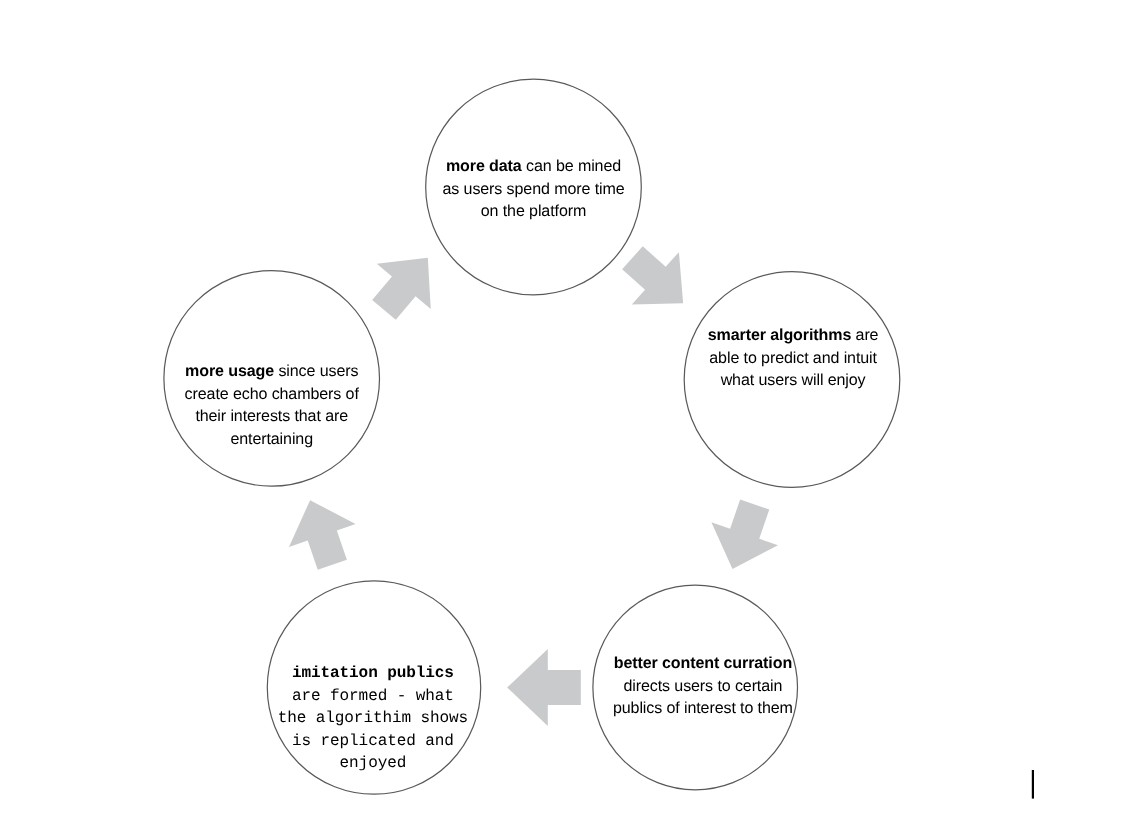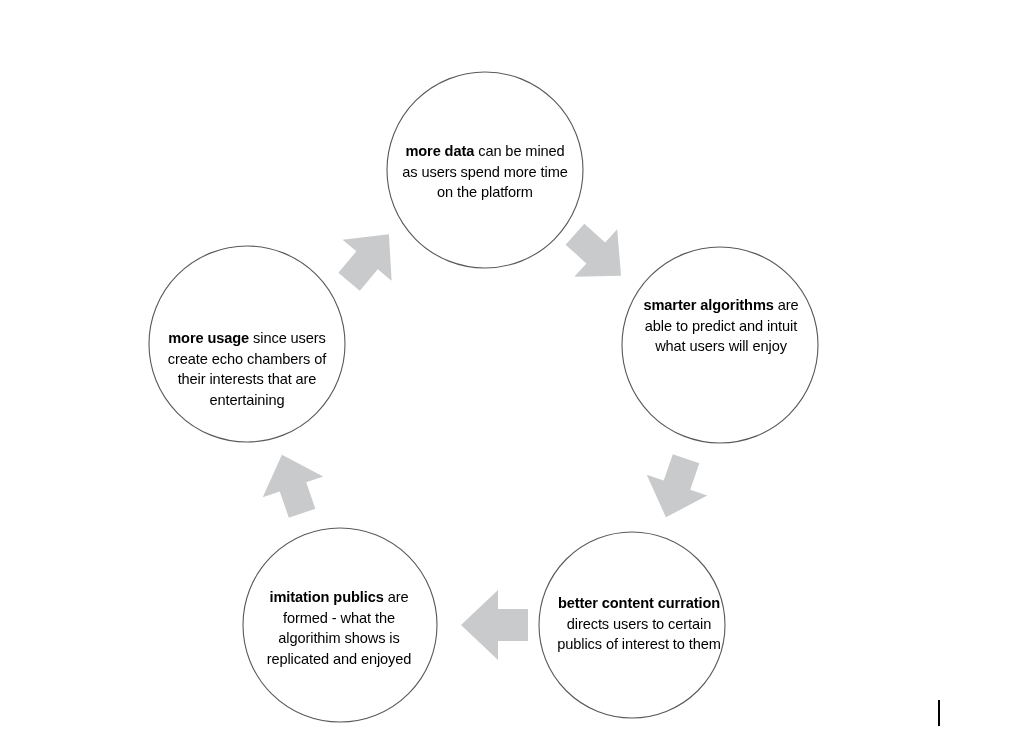--- a/index.html
+++ b/index.html
@@ -104,21 +104,21 @@
   </div>
 
   <div class="node-label" style="left:721px; top:326px; width:178px;">
     <b>smarter algorithms</b><span> are able to predict and intuit what users will enjoy</span>
   </div>
 
   <div class="node-label" style="left:639px; top:624px; width:164px;">
     <b>better content curration</b><span> directs users to certain publics of interest to them</span>
   </div>
 
-  <div class="node-label" style="left:339px; top:628px; width:176px;">
+  <div class="node-label" style="left:339px; top:654px; width:176px;font-family:Liberation Mono, monospace;">
     <b>imitation publics</b><span> are formed - what the algorithim shows is replicated and enjoyed</span>
   </div>
 
   <div class="node-label" style="left:247px; top:333px; width:176px;margin-top:36px;">
     <b>more usage</b><span> since users create echo chambers of their interests that are entertaining</span>
   </div>
 
   <div id="text-caret"></div>
 
 </div>

